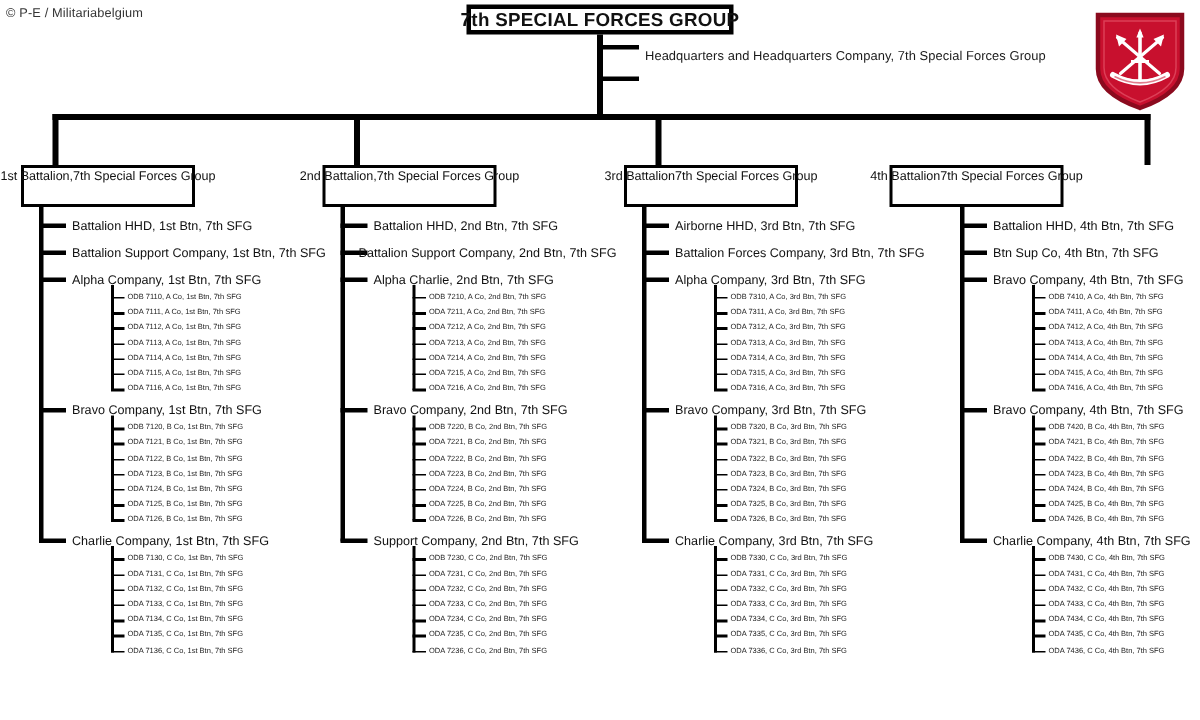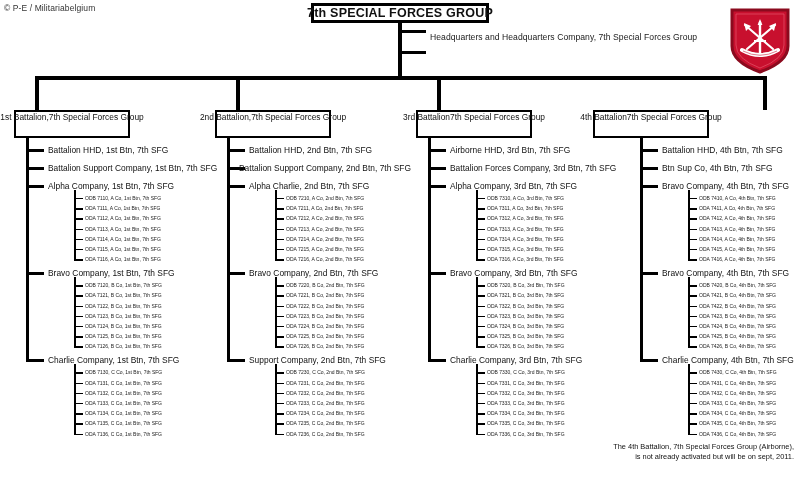--- a/index.html
+++ b/index.html
@@ -401,18 +401,14 @@
       <div class="ln" style="left:688px; top:413.2px; width:9px; height:1.4px;"></div>
       <div class="oda-label" style="left:699px; top:410.2px;">ODA 7434, C Co, 4th Btn, 7th SFG</div>
       <div class="ln" style="left:688px; top:423.4px; width:9px; height:1.4px;"></div>
       <div class="oda-label" style="left:699px; top:420.4px;">ODA 7435, C Co, 4th Btn, 7th SFG</div>
       <div class="ln" style="left:688px; top:433.59999999999997px; width:9px; height:1.4px;"></div>
       <div class="oda-label" style="left:699px; top:430.59999999999997px;">ODA 7436, C Co, 4th Btn, 7th SFG</div>
       <div class="ln" style="left:688px; top:364.4px; width:1.6px; height:70.19999999999999px;"></div>
       <div class="ln" style="left:640px; top:138px; width:2.6px; height:223.39999999999998px;"></div>
     </div>
 
-  <div class="footnote">
-    <div>The 4th Battalion, 7th Special Forces Group (Airborne),</div>
-    <div>is not already activated but will be on sept, 2011.</div>
-  </div>
 
 </div>
 
 </body></html>

